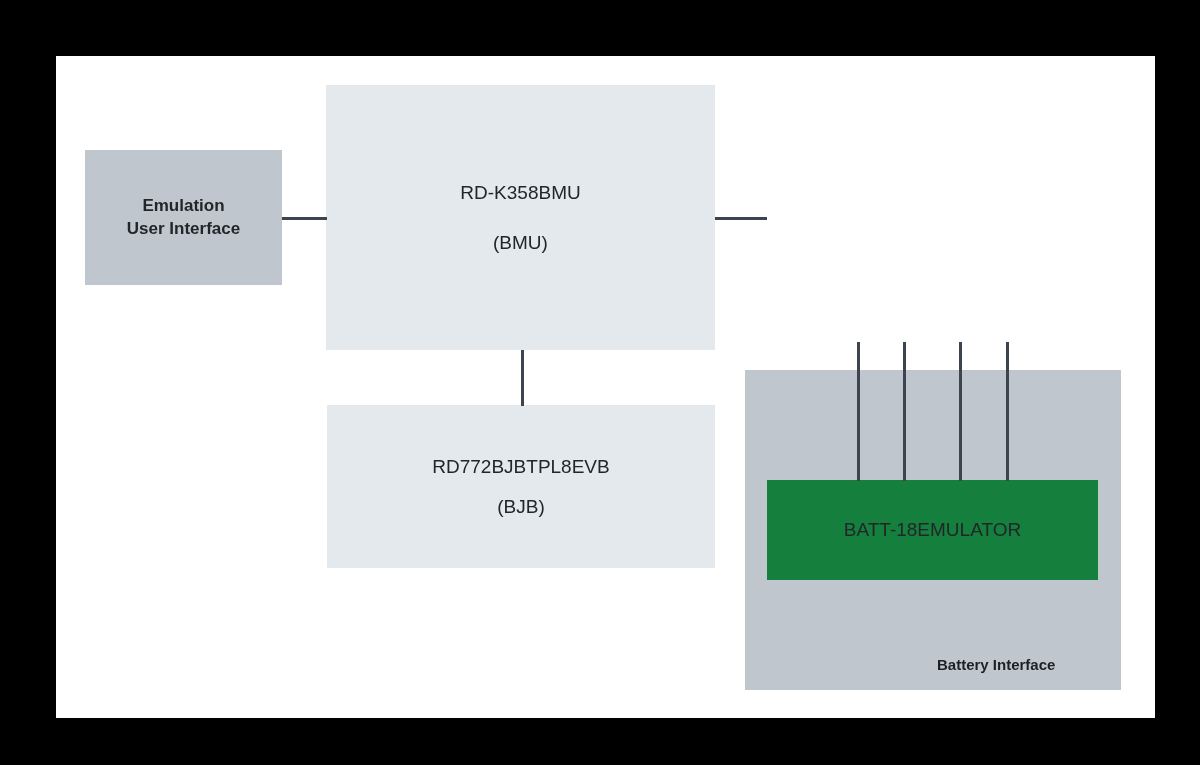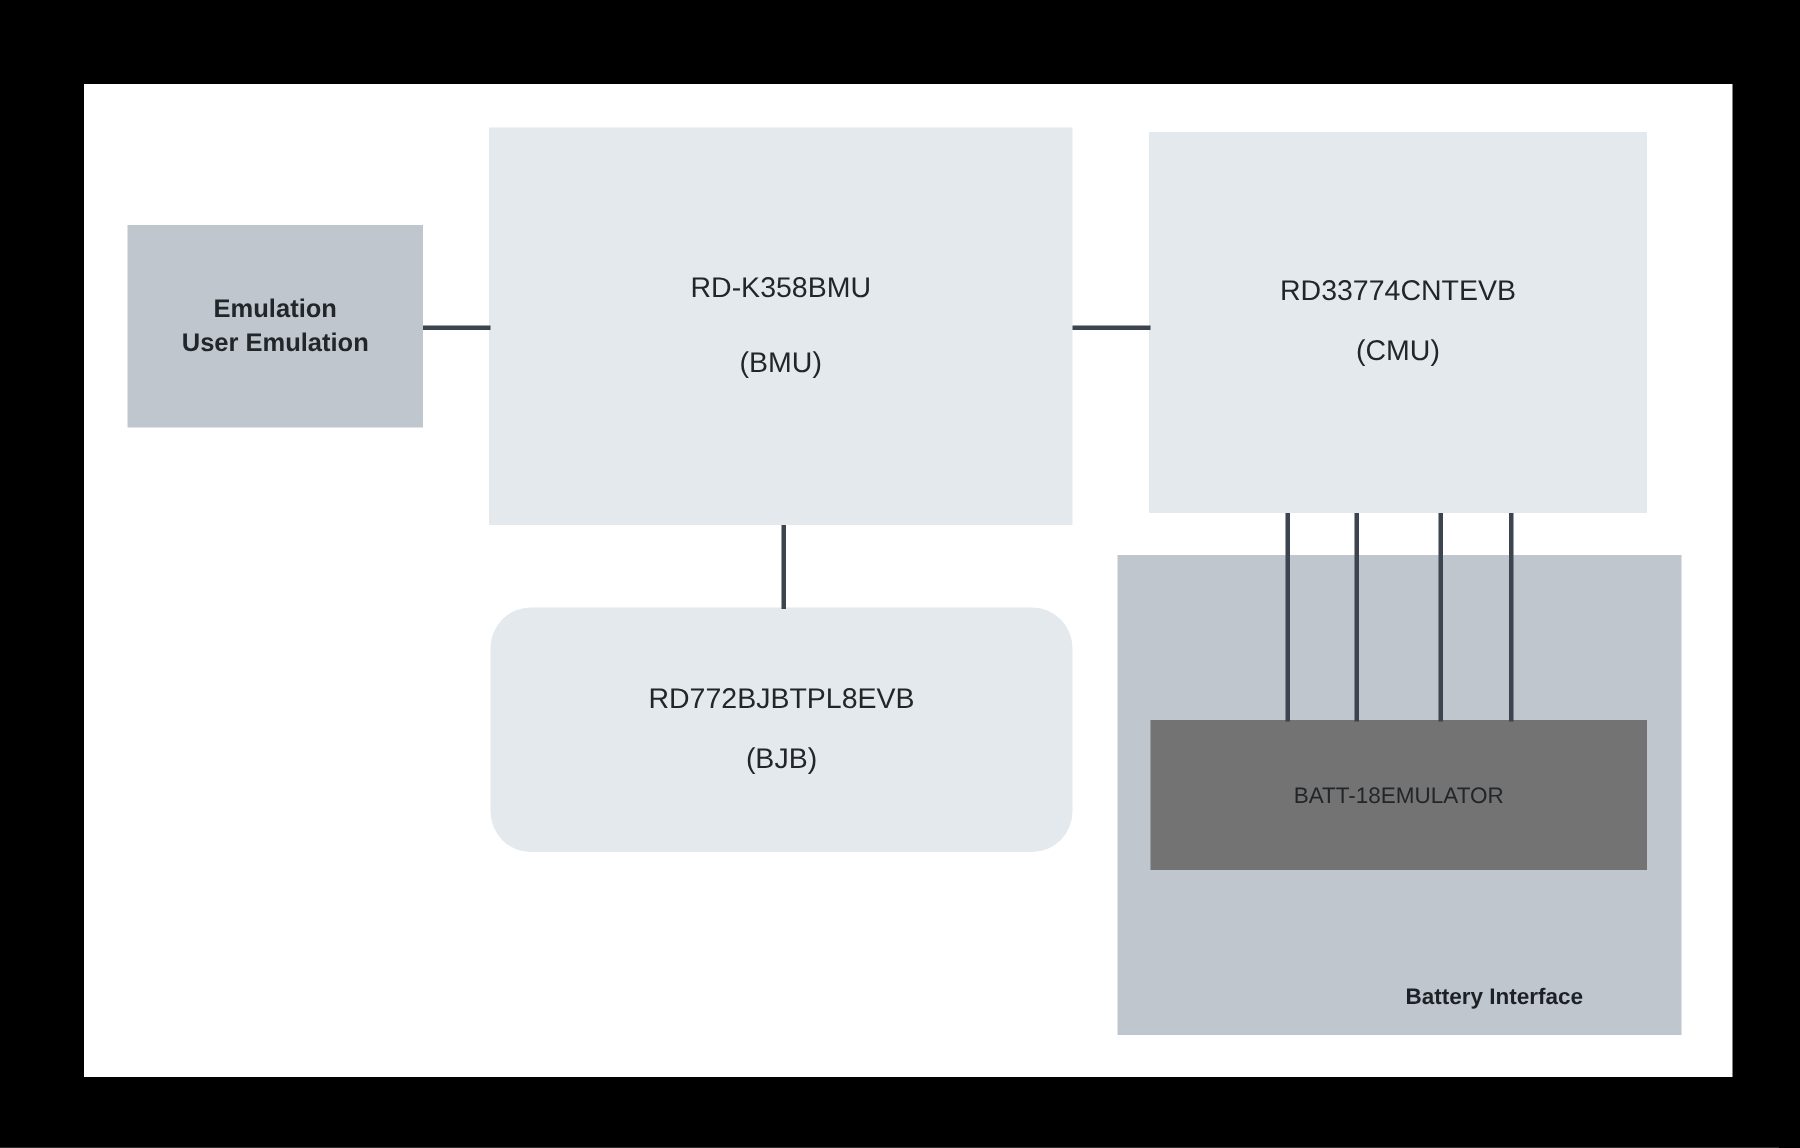--- a/index.html
+++ b/index.html
@@ -75,45 +75,44 @@
   .cmu-block .line1 { margin-bottom: 14px; }
 
   .bjb-block {
     left: 271px;
     top: 349px;
     width: 388px;
     height: 163px;
     background: #e3e9ec;
     font-size: 19px;
     font-weight: normal;
-    border-radius: 27px;
   }
   .bjb-block .line1 { margin-bottom: 14px; }
 
   
   .batt-container {
     position: absolute;
     left: 689px;
     top: 314px;
     width: 376px;
     height: 320px;
     background: #bfc6ce;
     box-sizing: border-box;
   }
   .batt-emulator {
     position: absolute;
     left: 711px;
     top: 424px;
     width: 331px;
     height: 100px;
-    background: #737373;
+    background: #15803d;
     display: flex;
     align-items: center;
     justify-content: center;
-    font-size: 15px;
+    font-size: 19px;
     color: #222629;
     box-sizing: border-box;
     white-space: nowrap;
   }
   .batt-caption-pos {
     position: absolute;
     left: 881px;
     top: 600px;
     font-size: 15px;
     font-weight: bold;
@@ -139,32 +138,28 @@
   .conn-cell-4 { left: 950px; top: 286px; height: 139px; }
 </style>
 </head>
 <body>
 
 <div id="root">
   <div id="canvas">
 
     <div class="block gui-block">
       <span class="line1">Emulation</span>
-      <span class="line2">User Emulation</span>
+      <span class="line2">User Interface</span>
     </div>
 
     <div class="block bmu-block">
       <span class="line1">RD-K358BMU</span>
       <span class="line2">(BMU)</span>
     </div>
 
-    <div class="block cmu-block">
-      <span class="line1">RD33774CNTEVB</span>
-      <span class="line2">(CMU)</span>
-    </div>
 
     <div class="block bjb-block">
       <span class="line1">RD772BJBTPL8EVB</span>
       <span class="line2">(BJB)</span>
     </div>
 
     <div class="batt-container"></div>
 
     <div class="batt-emulator">
       <span>BATT-18EMULATOR</span>

